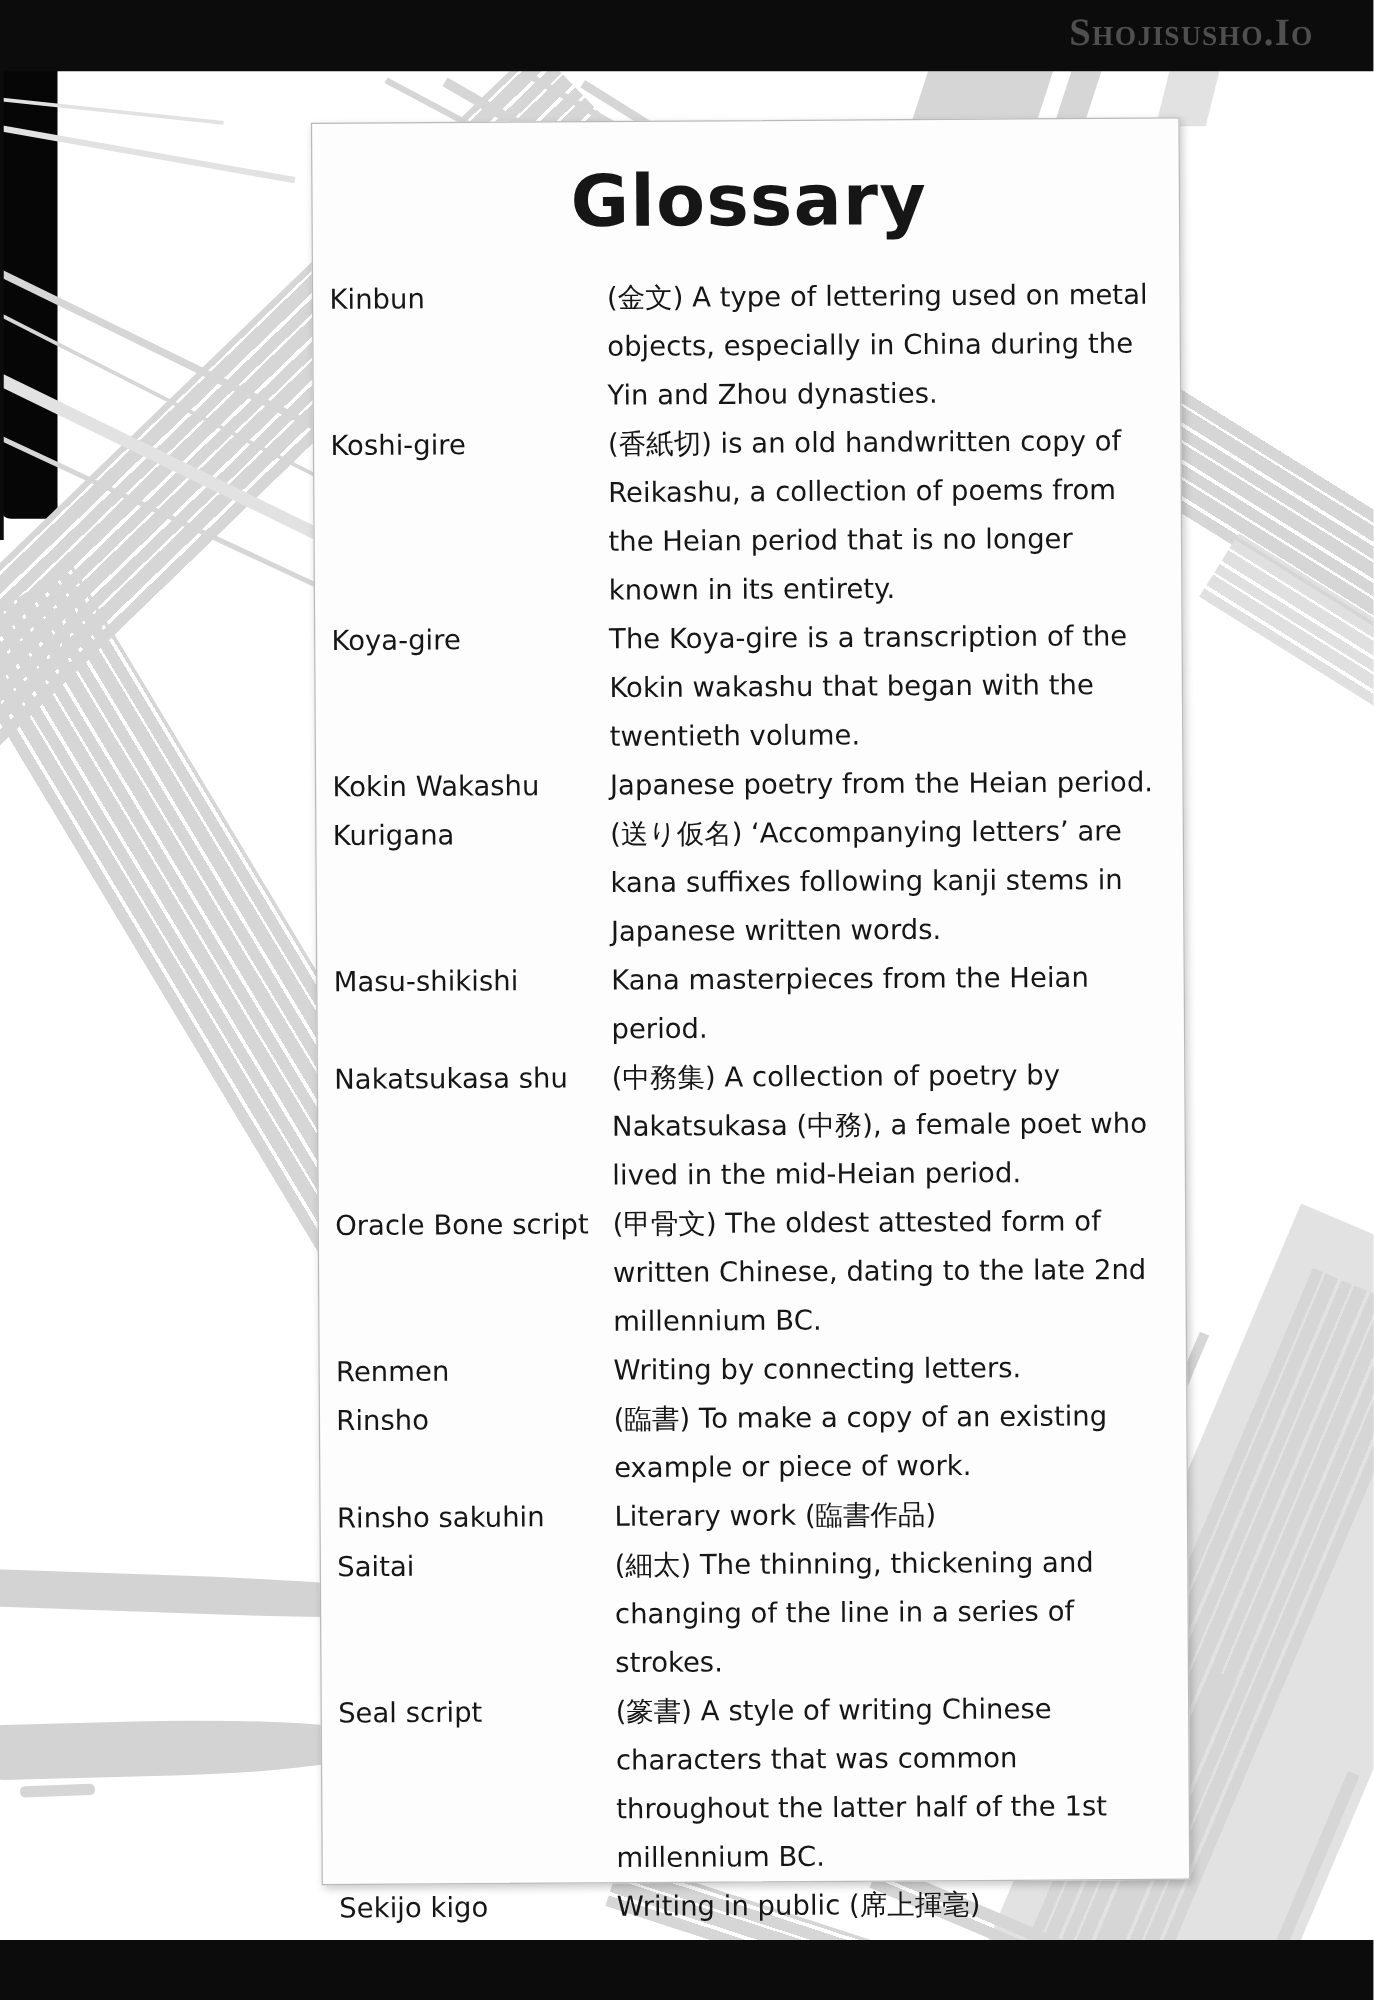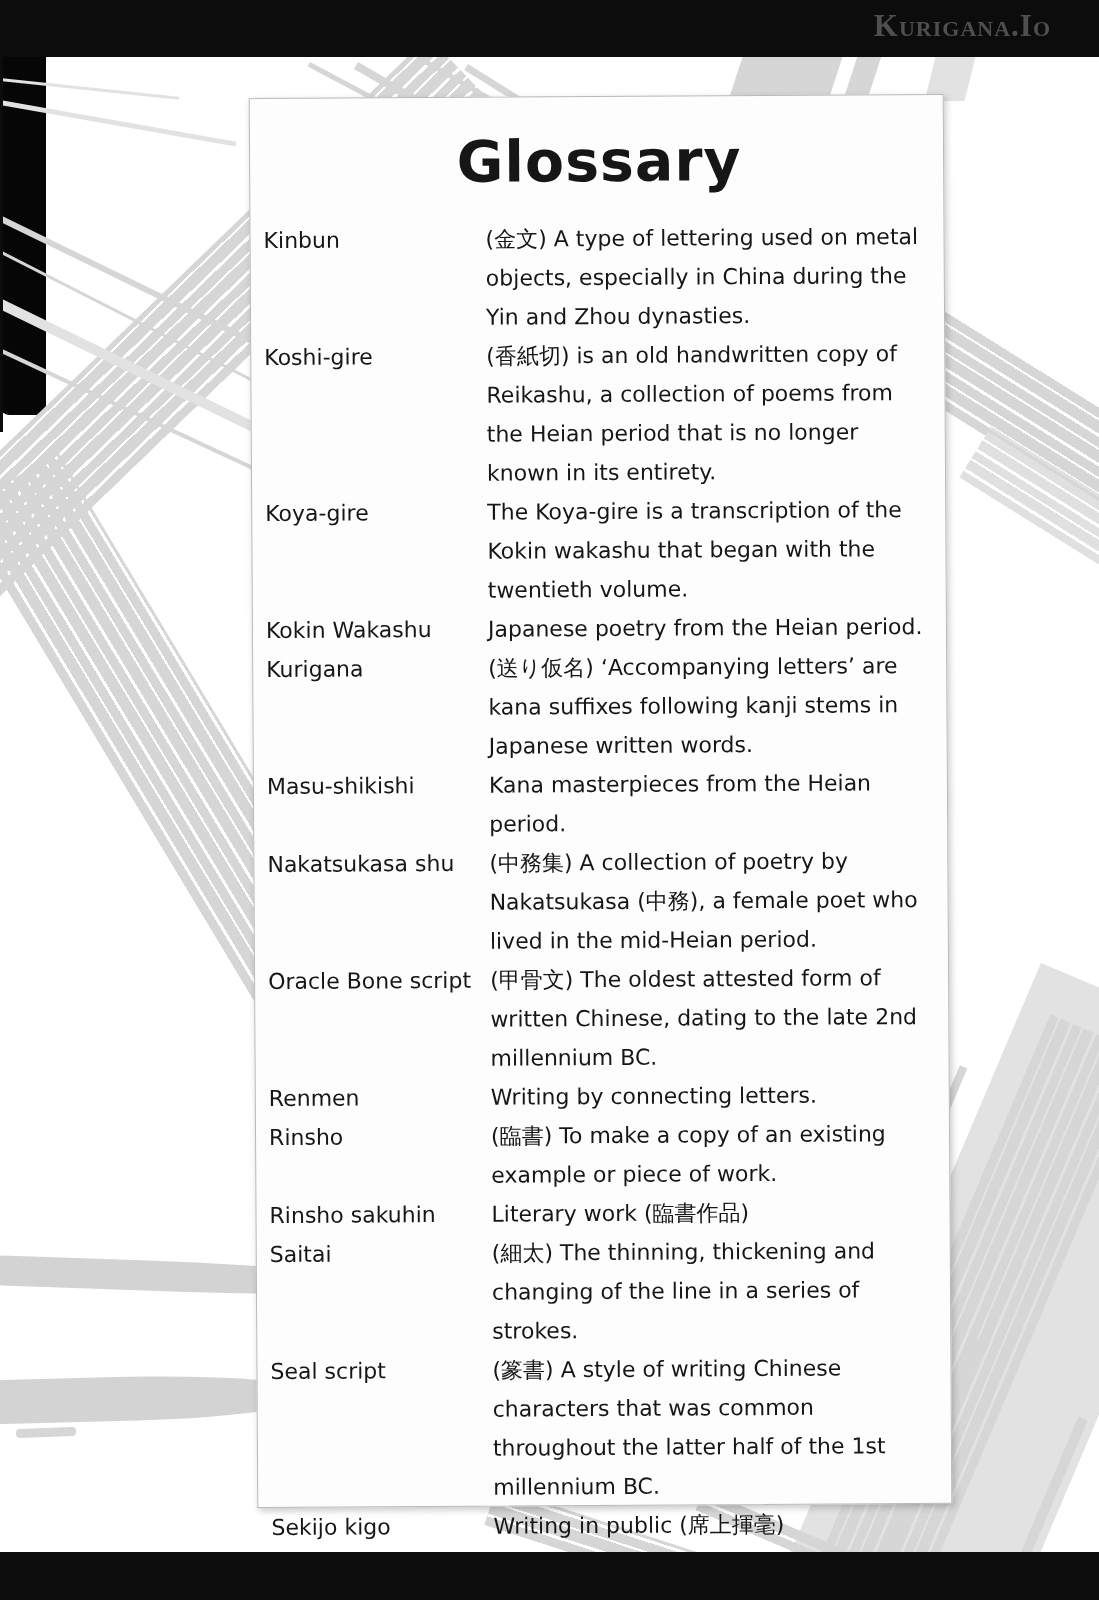--- a/index.html
+++ b/index.html
@@ -150,15 +150,15 @@
         <div class="def">(少字数書) Small character calligraphy.</div>
       </div>
     </div>
   </div>
 
   <div class="bar" id="top-bar"></div>
   <div class="bar" id="bottom-bar"></div>
   <div class="bar" id="left-edge"></div>
   <div id="accent-bar"></div>
 
-  <div id="watermark">Kurigana.Io</div>
+  <div id="watermark">Shojisusho.Io</div>
 
 </div>
 
 </body></html>

